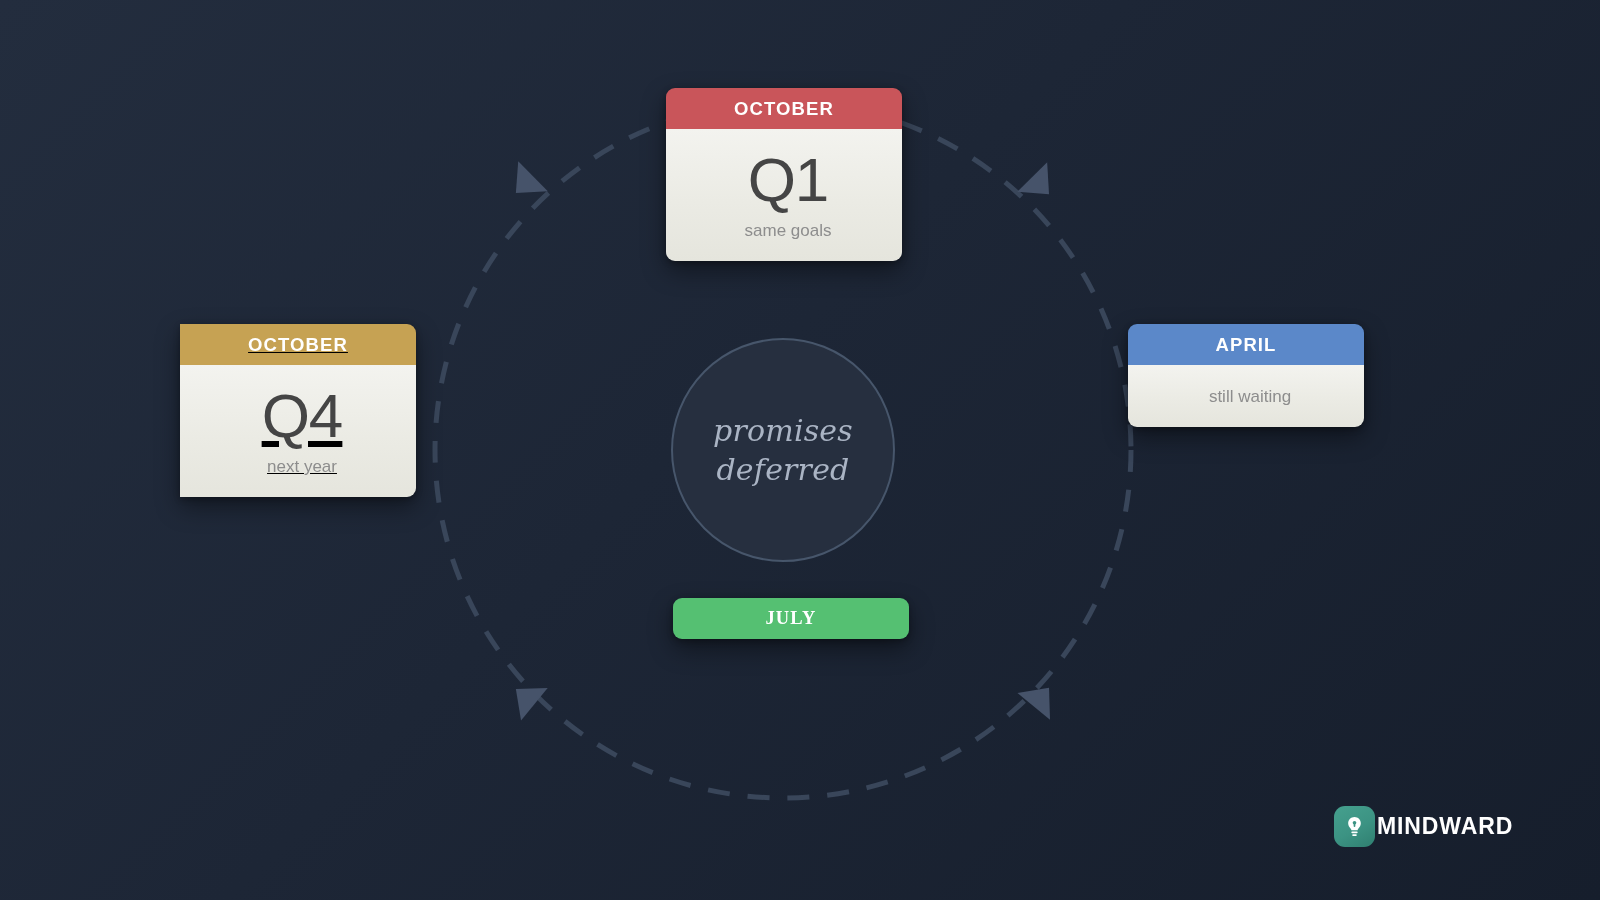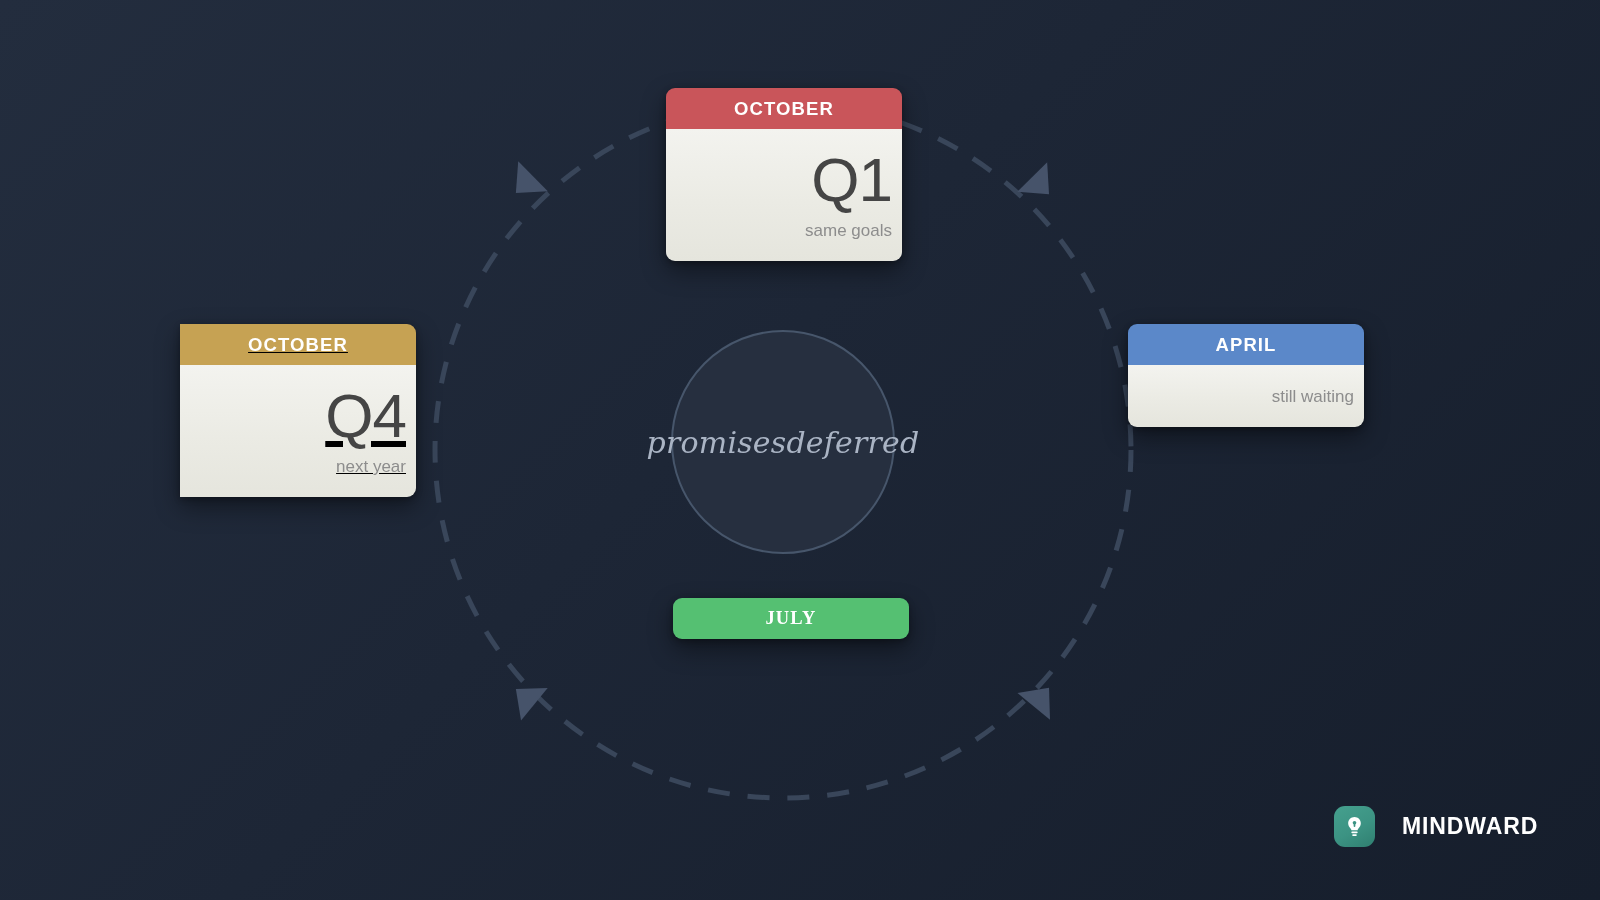--- a/index.html
+++ b/index.html
@@ -30,29 +30,29 @@
     left: 0;
     top: 0;
     width: 1600px;
     height: 900px;
   }
 
   
   .hub {
     position: absolute;
     left: 671px;
-    top: 330px;
+    top: 338px;
     width: 224px;
     height: 224px;
     border-radius: 50%;
     background: #262f3f;
     border: 2px solid #47566b;
     box-sizing: border-box;
     display: flex;
-    flex-direction: row;
+    flex-direction: column;
     align-items: center;
     justify-content: center;
   }
   .hub-line {
     font-family: "DejaVu Serif", "Liberation Serif", serif;
     font-style: italic;
     font-size: 30px;
     line-height: 39px;
     color: #aab4c4;
     text-align: center;
@@ -73,21 +73,21 @@
     align-items: center;
     justify-content: center;
     color: #ffffff;
     font-size: 18.5px;
     font-weight: bold;
     letter-spacing: 1.1px;
   }
   .card-body {
     background: linear-gradient(180deg, #f3f3ef 0%, #ebebe4 55%, #e5e5dd 100%);
     padding: 16px 10px 20px 18px;
-    text-align: right;
+    text-align: center;
   }
   .card-q {
     font-size: 62px;
     line-height: 70px;
     font-weight: normal;
     color: #454545;
     letter-spacing: -1px;
   }
   .card-note {
     margin-top: 6px;
@@ -107,21 +107,21 @@
     text-decoration: underline;
   }
 
   
   #brand {
     position: absolute;
     left: 1334px;
     top: 806px;
     display: flex;
     align-items: center;
-    gap: 27px;
+    gap: 2px;
   }
   #brand-mark {
     width: 41px;
     height: 41px;
     border-radius: 11px;
     background: linear-gradient(150deg, #45a08e 0%, #38927f 55%, #2f7f70 100%);
     display: flex;
     align-items: center;
     justify-content: center;
   }

